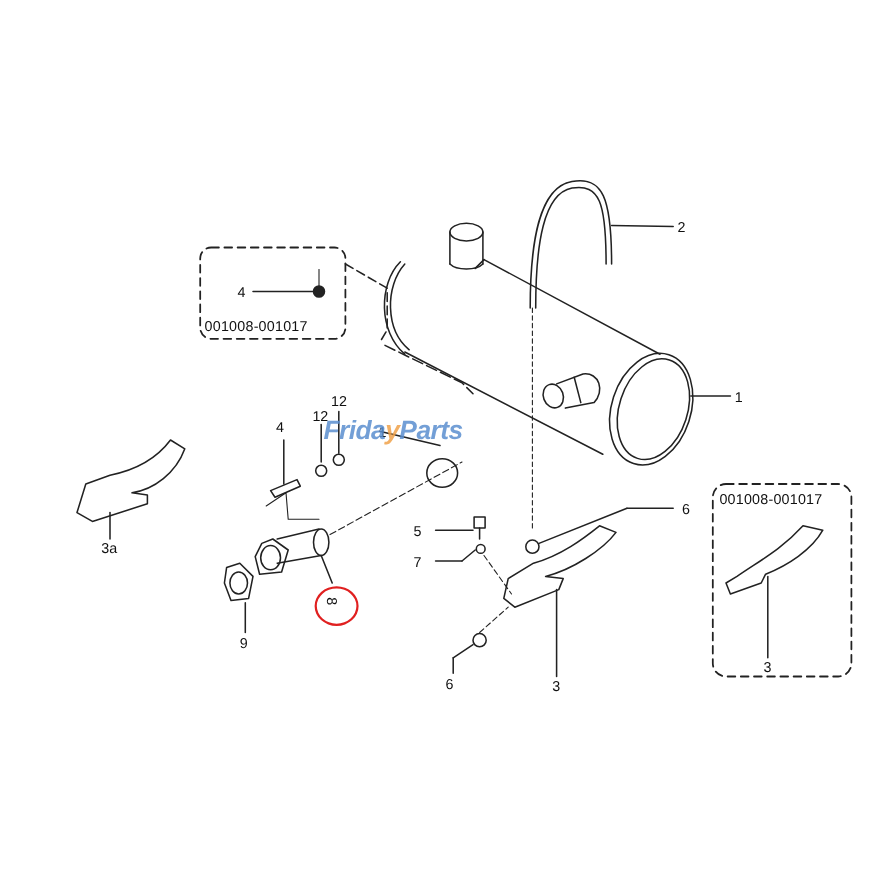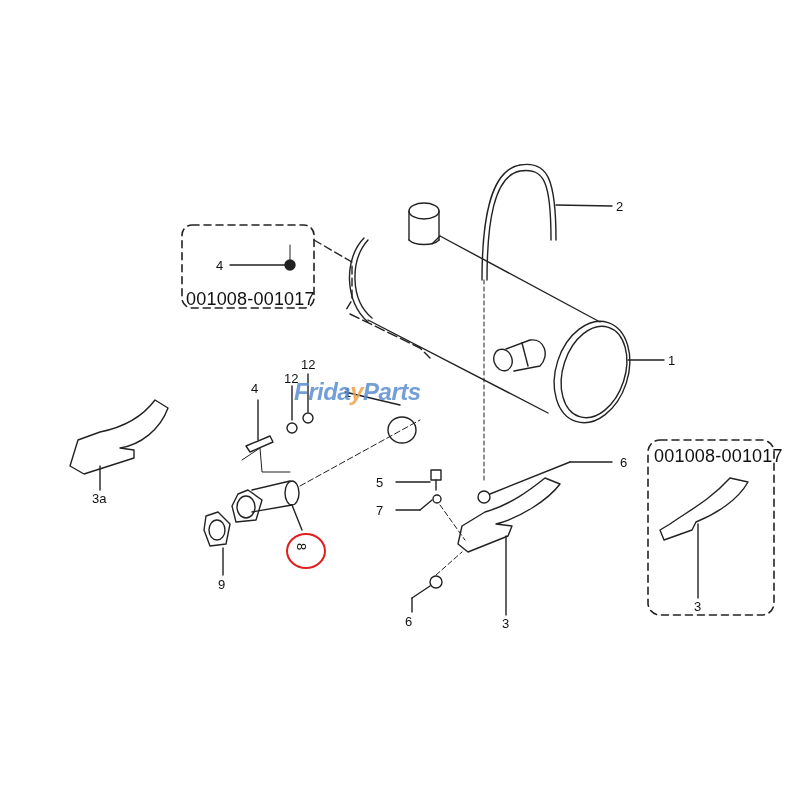--- a/index.html
+++ b/index.html
@@ -1,19 +1,19 @@
 <!DOCTYPE html>
 <html><head>
   <meta charset="utf-8">
   <style>
     html, body { margin: 0; padding: 0; background: #ffffff; }
     body { width: 800px; height: 800px; position: relative; overflow: hidden; font-family: "Liberation Sans", sans-serif; }
     .canvas { position: absolute; left: 0; top: 0; width: 800px; height: 800px; }
     .label { position: absolute; font-family: "Liberation Sans", sans-serif; font-size: 13px; color: #111; line-height: 1; }
-    .range-label { position: absolute; font-family: "Liberation Sans", sans-serif; font-size: 18px; color: #111; letter-spacing: 0.2px; line-height: 1; }
+    .range-label { position: absolute; font-family: "Liberation Sans", sans-serif; font-size: 13px; color: #111; letter-spacing: 0.2px; line-height: 1; }
     .watermark { position: absolute; left: 294px; top: 380px; font-family: "Liberation Sans", sans-serif; font-weight: bold; font-style: italic; font-size: 24px; color: #5b8fd0; opacity: 0.85; letter-spacing: -0.5px; line-height: 1; }
     .watermark .accent { color: #f0a24a; }
     .highlight { position: absolute; left: 286px; top: 533px; width: 36px; height: 32px; border: 2px solid #e02020; border-radius: 50%; }
   </style>
 </head>
 <body>
 
 <svg class="canvas" viewBox="0 0 800 800" xmlns="http://www.w3.org/2000/svg" fill="none" stroke="#222" stroke-width="1.4" stroke-linecap="round" stroke-linejoin="round">
 
   <rect x="182" y="225" width="132" height="83" rx="10" stroke-dasharray="7,5" stroke-width="1.6"></rect>

